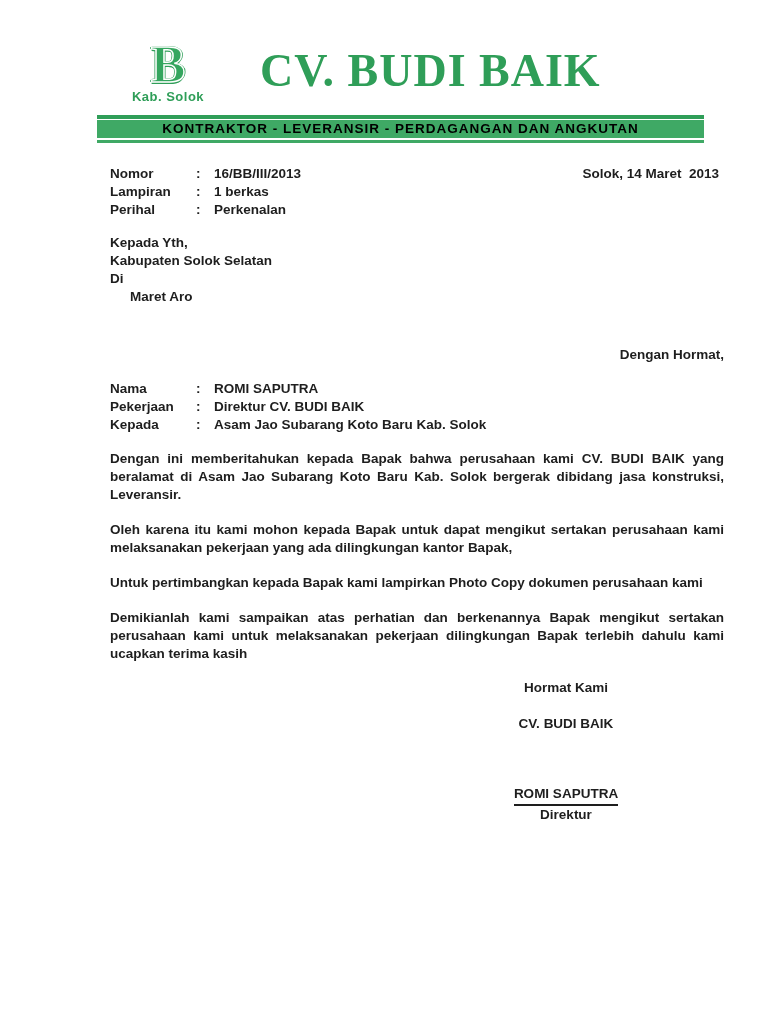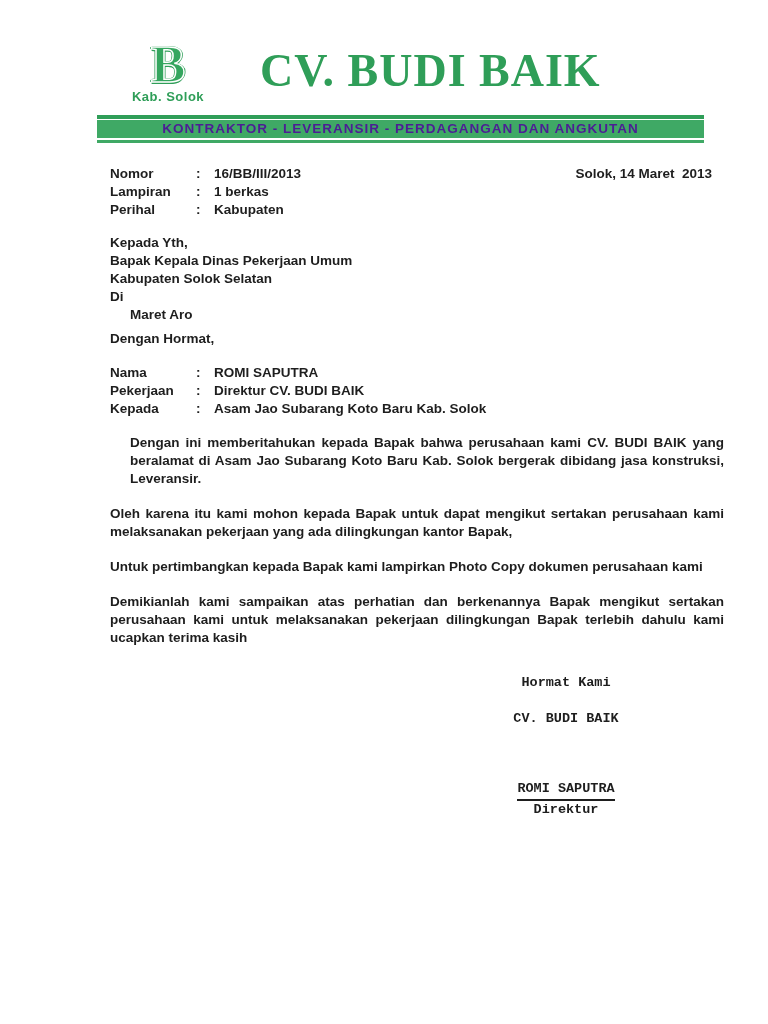--- a/index.html
+++ b/index.html
@@ -35,44 +35,44 @@
     font-size:46px; line-height:50px; font-weight:bold;
     color:#2f9e58;
     letter-spacing:1px;
     margin-left:40px; margin-top:4px;
     white-space:nowrap;
   }
   .banner { margin:10px 0 0 -13px; width:607px; }
   .banner-strip-top { height:4px; background:#2f9e58; margin-bottom:1px; }
   .banner-band {
     height:18px; background:#3fa965;
-    color:#4c1d95; text-align:center;
+    color:#000000; text-align:center;
     font-size:13.5px; line-height:18px; letter-spacing:1px;
     white-space:nowrap;
   }
   .banner-strip-bottom { height:3px; background:#3fa965; margin-top:2px; }
 
   
   .meta { margin-top:22px; position:relative; }
   .row { display:flex; }
   .row .lbl { width:86px; flex:0 0 86px; }
   .row .sep { width:18px; flex:0 0 18px; }
-  .dateline { position:absolute; top:0; right:12px; white-space:pre;margin-left:44px; }
+  .dateline { position:absolute; top:0; right:5px; white-space:pre;margin-left:44px; }
 
   .recipient { margin-top:15px; }
   .recipient-city { padding-left:20px; }
 
-  .salutation { margin-top:6px; }
+  .salutation { margin-top:40px;text-align:right; }
   .intro { margin-top:17px; }
   .signer { margin-top:16px; }
 
   .para { margin-top:17px; text-align:justify; }
-  .para.first { margin-top:16px;margin-left:20px; }
+  .para.first { margin-top:16px; }
 
-  .closing { margin-top:27px; margin-left:350px; width:212px; text-align:center;font-family:Liberation Mono, monospace; }
+  .closing { margin-top:16px; margin-left:350px; width:212px; text-align:center; }
   .closing-company { margin-top:18px; }
   .closing-name { margin-top:52px; }
   .closing-name span { display:inline-block; border-bottom:2px solid #1e1e1e; padding-bottom:1px; }
   .closing-title { margin-top:0; }
 </style>
 </head>
 <body>
 
 <div class="page">
 
@@ -97,28 +97,27 @@
       <span class="val">16/BB/III/2013</span>
     </div>
     <div class="row">
       <span class="lbl">Lampiran</span>
       <span class="sep">:</span>
       <span class="val">1 berkas</span>
     </div>
     <div class="row">
       <span class="lbl">Perihal</span>
       <span class="sep">:</span>
-      <span class="val">Kabupaten</span>
+      <span class="val">Perkenalan</span>
     </div>
     <div class="dateline">Solok, 14 Maret  2013</div>
   </div>
 
   <div class="recipient">
     <div>Kepada Yth,</div>
-    <div>Bapak Kepala Dinas Pekerjaan Umum</div>
     <div>Kabupaten Solok Selatan</div>
     <div>Di</div>
     <div class="recipient-city">Maret Aro</div>
   </div>
 
   <div class="salutation">Dengan Hormat,</div>
 
   <div class="signer">
     <div class="row">
       <span class="lbl">Nama</span>

